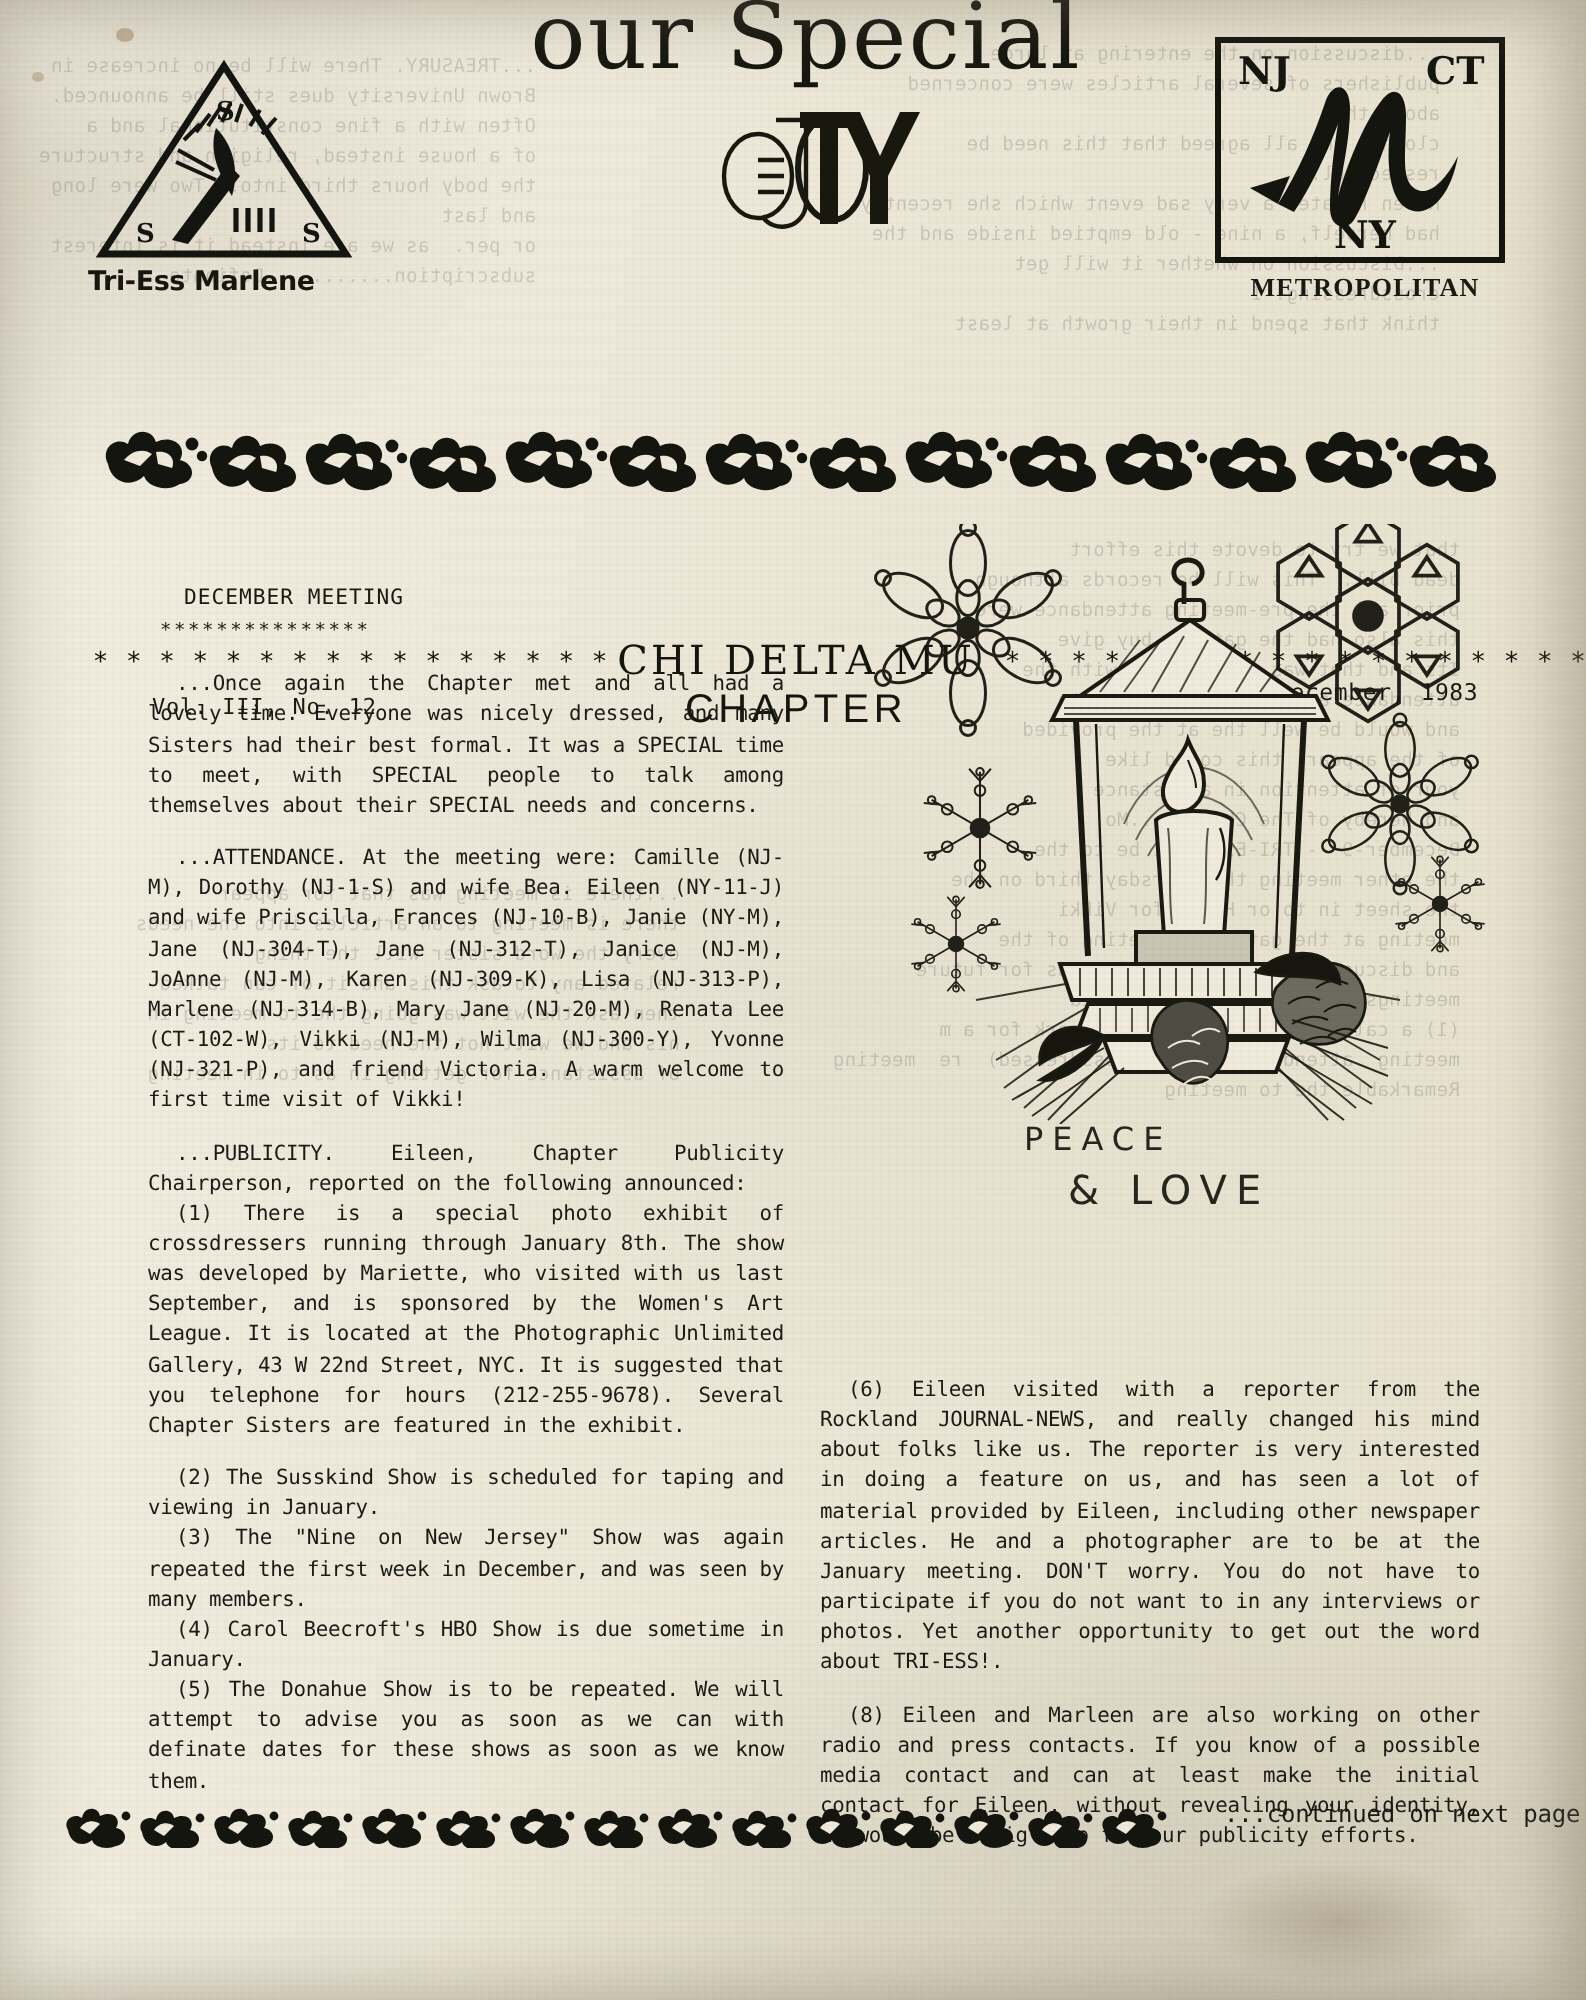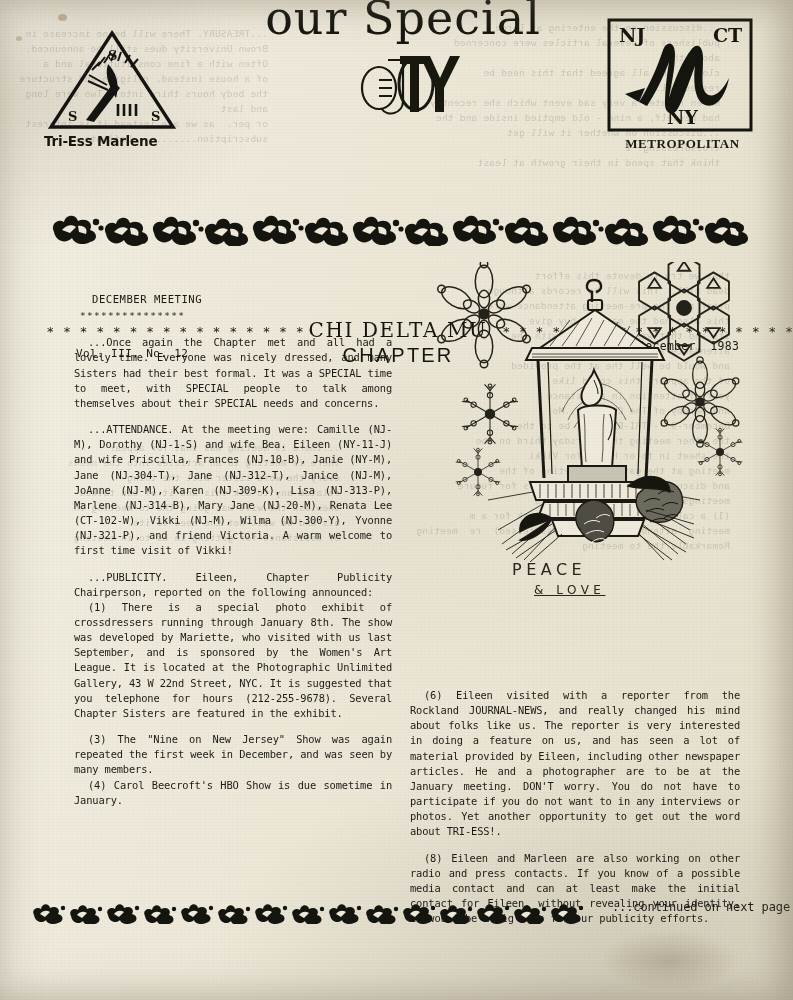--- a/index.html
+++ b/index.html
@@ -64,21 +64,21 @@
   #colR{left:410px;top:644px;width:330px;margin-top:44px;}
   .sec-head{font-size:10.6px;letter-spacing:.5px;margin:0 0 1px 6px;color:#19190f;padding-left:12px;}
   .sec-stars{font-size:9.5px;letter-spacing:1.3px;margin:0 0 12px 6px;color:#19190f;}
   .para{margin:0 0 11px 0;text-align:justify;}
   .para.tight{margin-bottom:0;}
   .indent{text-indent:14px;}
 
   .peace1{position:absolute;left:512px;top:560px;font-family:"DejaVu Sans",sans-serif;
     font-size:16px;letter-spacing:4.5px;color:#26261e;}
   .peace2{position:absolute;left:534px;top:583px;font-family:"DejaVu Sans",sans-serif;
-    font-size:12px;letter-spacing:4.5px;color:#26261e;text-decoration:underline;}
+    font-size:20px;letter-spacing:4.5px;color:#26261e;}
 
   .art{position:absolute;left:432px;top:262px;width:330px;height:300px;}
 
   .contd{position:absolute;left:612px;top:900px;font-family:"DejaVu Sans Mono",monospace;
     font-size:12px;letter-spacing:-.1px;color:#1b1b16;}
 
   .blotch{position:absolute;border-radius:50%;pointer-events:none;}
 </style>
 </head>
 <body>
@@ -220,22 +220,24 @@
     </g>
   </svg>
 
   <div class="col" id="colL">
     <div class="sec-head">DECEMBER MEETING</div>
     <div class="sec-stars">***************</div>
     <p class="para indent">...Once again the Chapter met and all had a lovely time. Everyone was nicely dressed, and many Sisters had their best formal. It was a SPECIAL time to meet, with SPECIAL people to talk among themselves about their SPECIAL needs and concerns.</p>
     <p class="para indent">...ATTENDANCE. At the meeting were: Camille (NJ-M), Dorothy (NJ-1-S) and wife Bea. Eileen (NY-11-J) and wife Priscilla, Frances (NJ-10-B), Janie (NY-M), Jane (NJ-304-T), Jane (NJ-312-T), Janice (NJ-M), JoAnne (NJ-M), Karen (NJ-309-K), Lisa (NJ-313-P), Marlene (NJ-314-B), Mary Jane (NJ-20-M), Renata Lee (CT-102-W), Vikki (NJ-M), Wilma (NJ-300-Y), Yvonne (NJ-321-P), and friend Victoria. A warm welcome to first time visit of Vikki!</p>
     <p class="para indent tight">...PUBLICITY. Eileen, Chapter Publicity Chairperson, reported on the following announced:</p>
     <p class="para indent">(1) There is a special photo exhibit of crossdressers running through January 8th. The show was developed by Mariette, who visited with us last September, and is sponsored by the Women's Art League. It is located at the Photographic Unlimited Gallery, 43 W 22nd Street, NYC. It is suggested that you telephone for hours (212-255-9678). Several Chapter Sisters are featured in the exhibit.</p>
+    <p class="para indent tight">(2) The Susskind Show is scheduled for taping and viewing in January.</p>
     <p class="para indent tight">(3) The "Nine on New Jersey" Show was again repeated the first week in December, and was seen by many members.</p>
     <p class="para indent tight">(4) Carol Beecroft's HBO Show is due sometime in January.</p>
+    <p class="para indent">(5) The Donahue Show is to be repeated. We will attempt to advise you as soon as we can with definate dates for these shows as soon as we know them.</p>
   </div>
 
   <svg class="art" viewBox="0 0 330 300">
     <defs>
       <g id="snow6" stroke="#1a1a12" stroke-width="1.3" fill="none">
         <g>
           <path d="M0 -36 L0 36 M-31 -18 L31 18 M-31 18 L31 -18"></path>
           <path d="M0 -30 l-7 -8 M0 -30 l7 -8 M0 30 l-7 8 M0 30 l7 8"></path>
           <path d="M-26 -15 l-10 -1 M-26 15 l-10 1 M26 -15 l10 -1 M26 15 l10 1"></path>
           <circle cx="0" cy="0" r="6" fill="#1a1a12"></circle>

